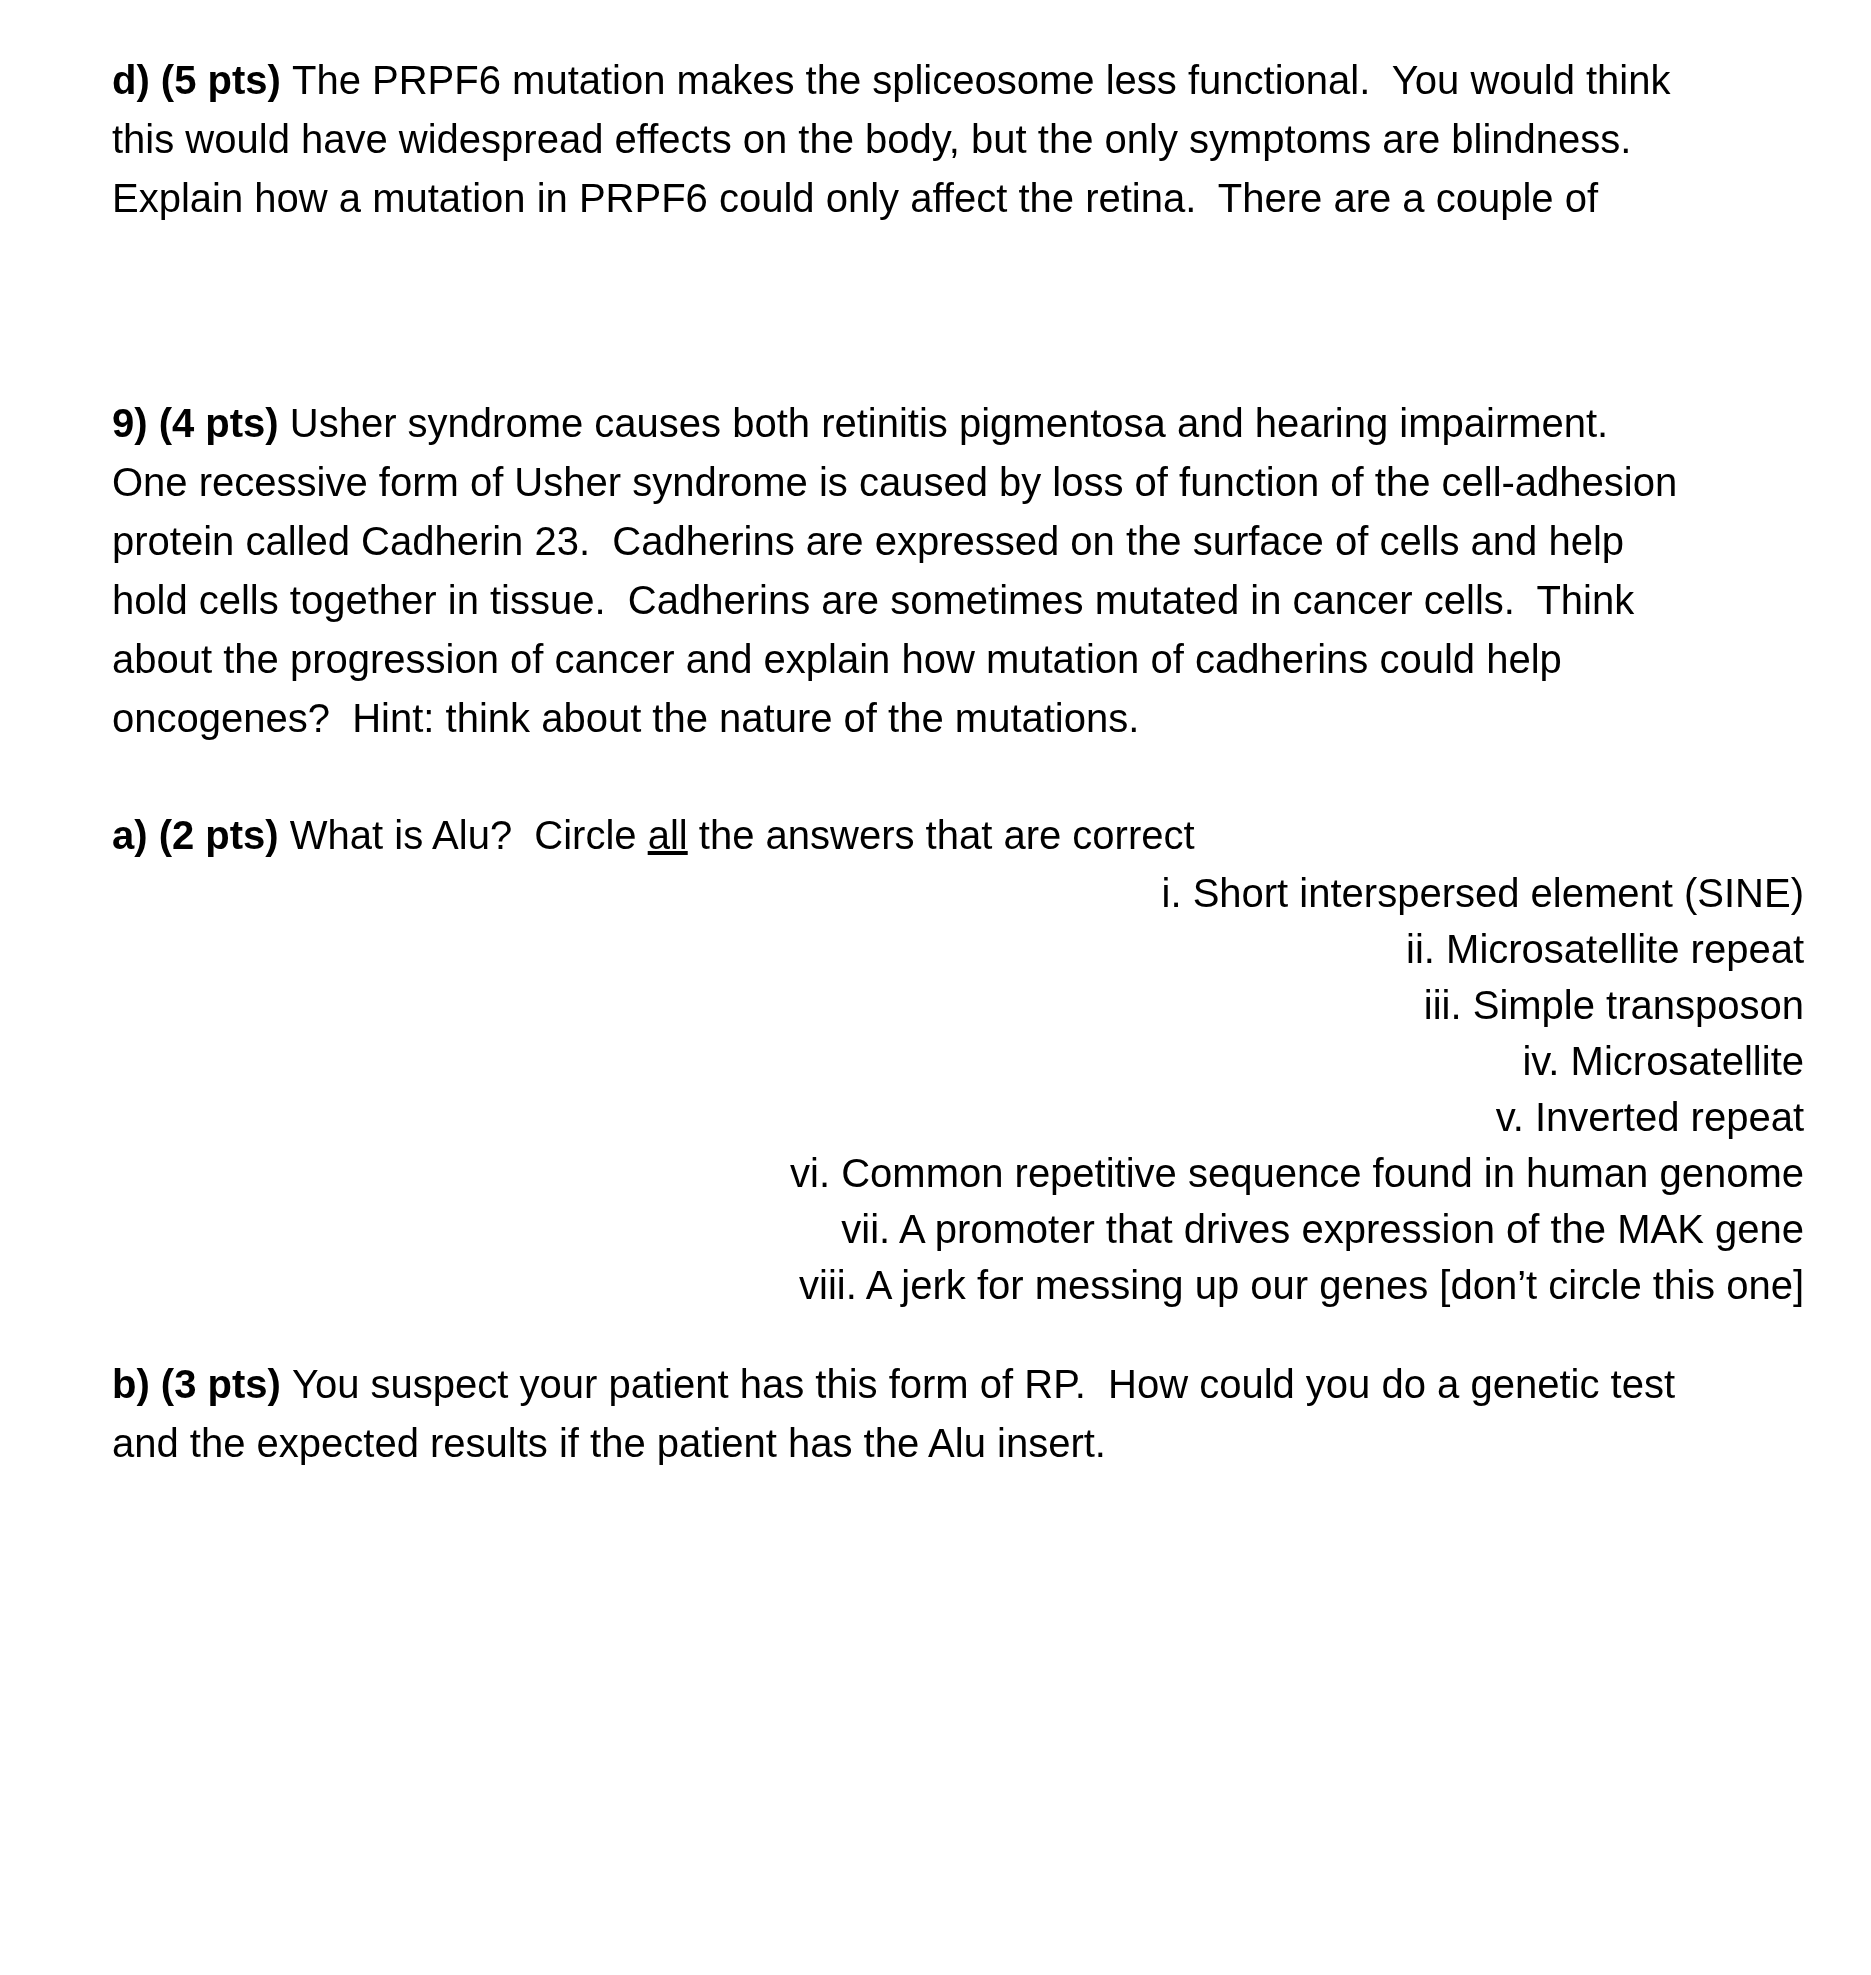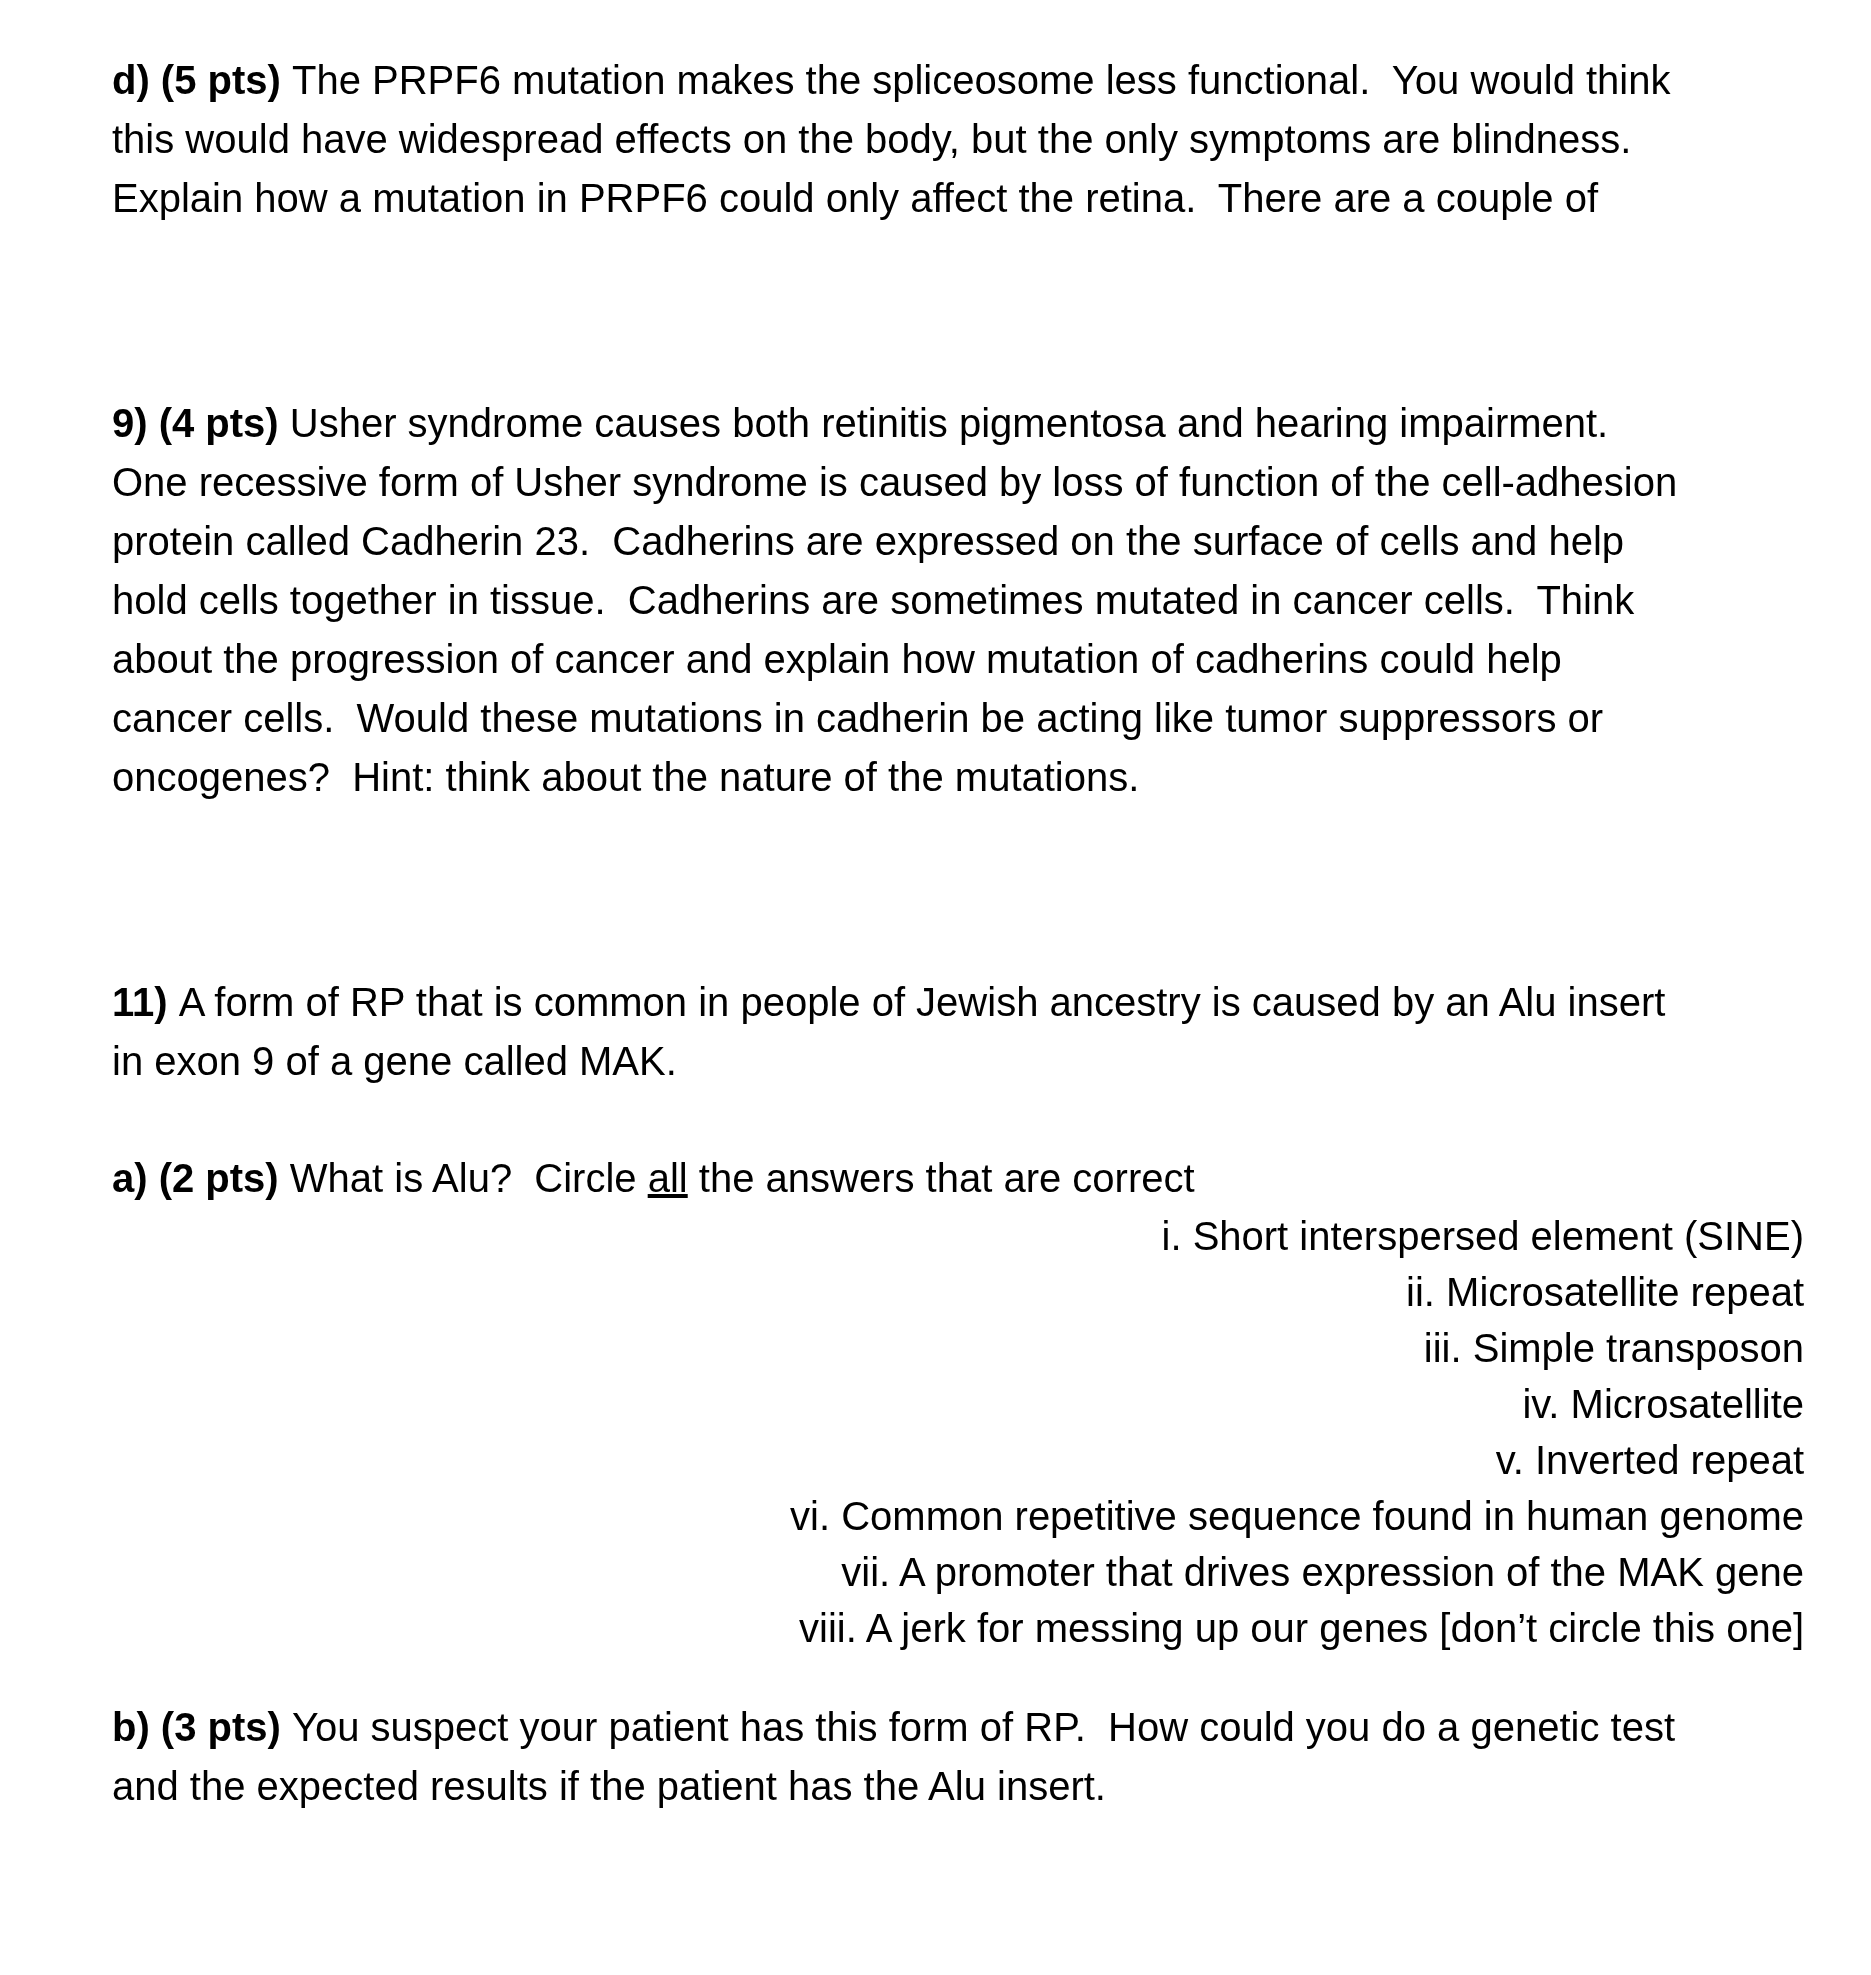--- a/index.html
+++ b/index.html
@@ -42,28 +42,23 @@
     <div class="line"><span>this would have widespread effects on the body, but the only symptoms are blindness.</span></div>
     <div class="line"><span>Explain how a mutation in PRPF6 could only affect the retina.  There are a couple of</span></div>
   </div>
 
   <div class="para gap-large">
     <div class="line"><span class="seg-b">9) (4 pts) </span><span>Usher syndrome causes both retinitis pigmentosa and hearing impairment.</span></div>
     <div class="line"><span>One recessive form of Usher syndrome is caused by loss of function of the cell-adhesion</span></div>
     <div class="line"><span>protein called Cadherin 23.  Cadherins are expressed on the surface of cells and help</span></div>
     <div class="line"><span>hold cells together in tissue.  Cadherins are sometimes mutated in cancer cells.  Think</span></div>
     <div class="line"><span>about the progression of cancer and explain how mutation of cadherins could help</span></div>
-    <div class="line"><span>cancer cells.  Would these mutations in cadherin be acting like tumor suppressors or</span></div>
     <div class="line"><span>oncogenes?  Hint: think about the nature of the mutations.</span></div>
   </div>
 
-  <div class="para gap-large">
-    <div class="line"><span class="seg-b">11) </span><span>A form of RP that is common in people of Jewish ancestry is caused by an Alu insert</span></div>
-    <div class="line"><span>in exon 9 of a gene called MAK.</span></div>
-  </div>
 
   <div class="para gap-medium">
     <div class="line"><span class="seg-b">a) (2 pts) </span><span>What is Alu?  Circle </span><span class="seg-u">all</span><span> the answers that are correct</span></div>
   </div>
 
   <div class="para answer-list">
     <div class="line"><span>i. Short interspersed element (SINE)</span></div>
     <div class="line"><span>ii. Microsatellite repeat</span></div>
     <div class="line"><span>iii. Simple transposon</span></div>
     <div class="line"><span>iv. Microsatellite</span></div>

